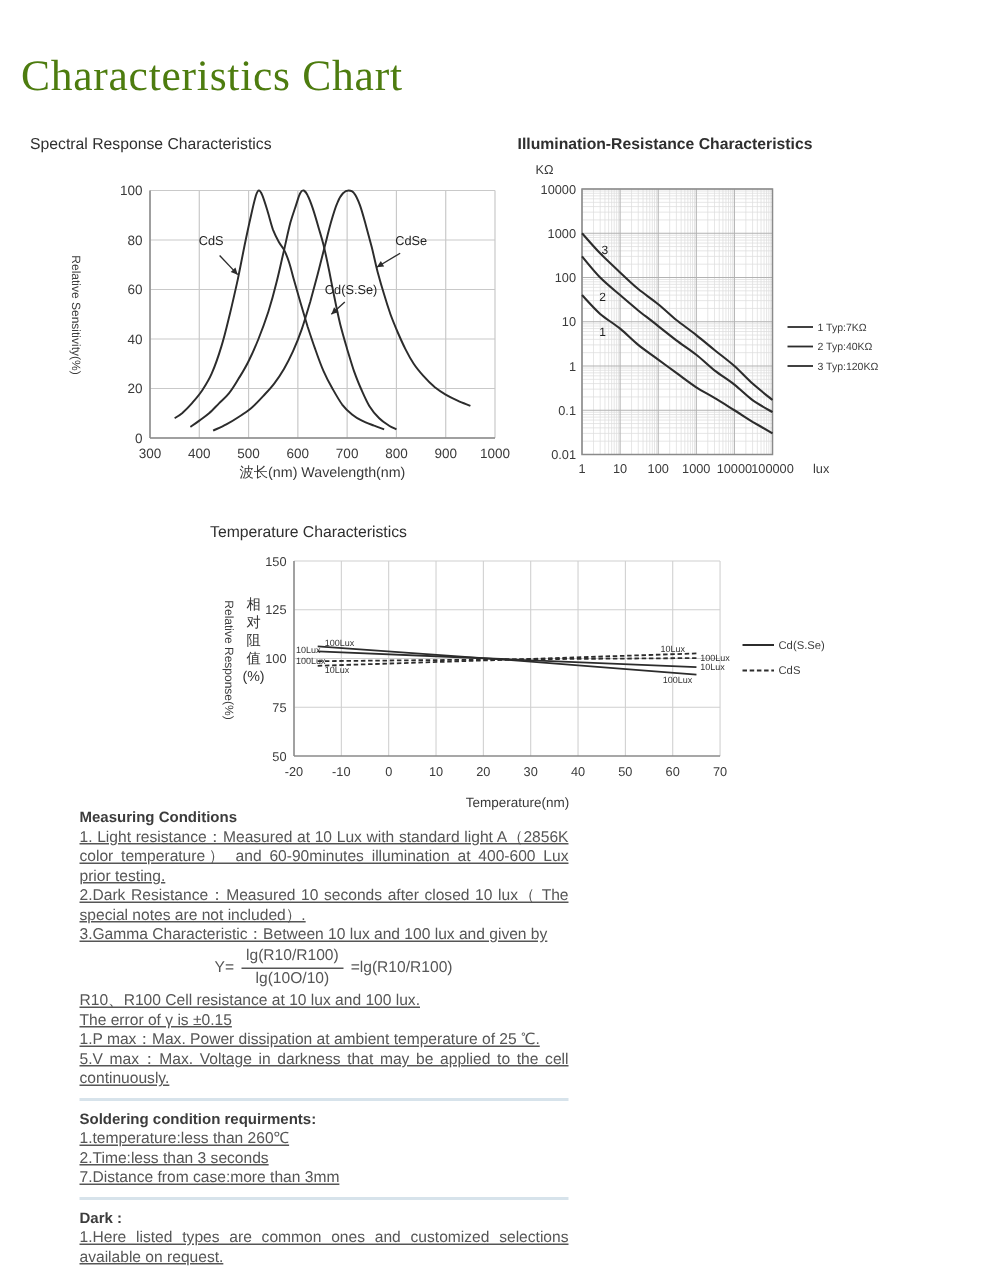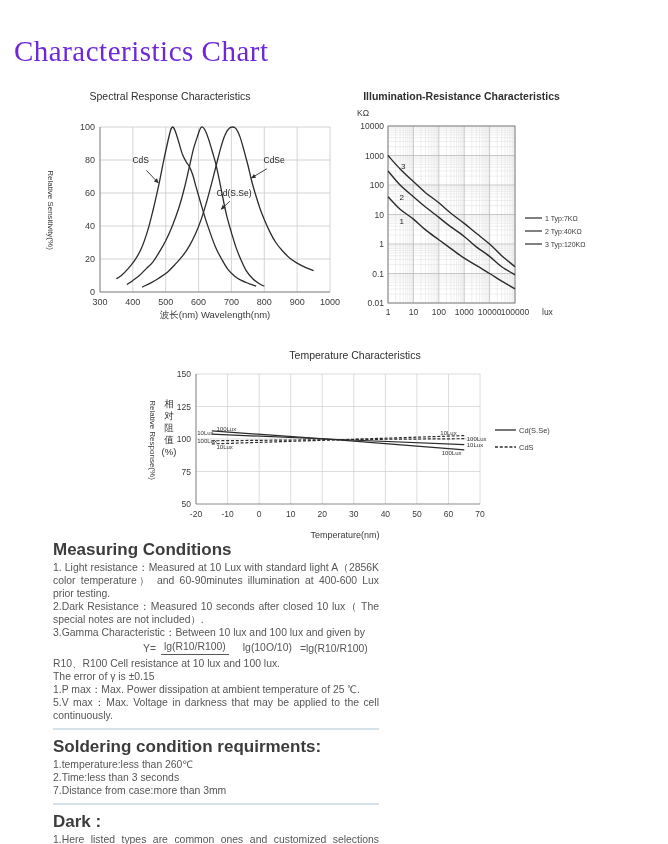--- a/index.html
+++ b/index.html
@@ -1,31 +1,31 @@
 <!DOCTYPE html>
 <html><head>
 <meta charset="utf-8">
 <style>
   html,body{margin:0;padding:0;background:#ffffff;}
   .page{position:relative;width:668px;height:844px;background:#fff;overflow:hidden;
         font-family:"Liberation Sans",sans-serif;color:#565656;}
   h1.doc-title{position:absolute;left:14px;top:37px;margin:0;
         font-family:"Liberation Serif",serif;font-weight:normal;
-        font-size:29px;color:#6d28d9;letter-spacing:0.5px;line-height:1;}
-  .chart-title{position:absolute;font-size:10.5px;color:#2f2f2f;text-align:center;}
+        font-size:29px;color:#4d7c0f;letter-spacing:0.5px;line-height:1;}
+  .chart-title{position:absolute;font-size:10.5px;color:#2f2f2f;}
   svg{position:absolute;overflow:visible;}
   svg text{font-family:"Liberation Sans",sans-serif;}
   .cn-ylabel{position:absolute;left:160px;top:398px;width:18px;text-align:center;
         font-size:9.5px;line-height:12px;color:#333;white-space:pre-line;}
   .text-sections{position:absolute;left:53px;top:540px;width:326px;}
-  .text-sections h2{font-size:17px;color:#3c3c3c;margin:0 0 1px 0;font-weight:bold;}
-  .text-sections p{margin:0;font-size:10.4px;line-height:13px;color:#565656;text-align:justify;}
+  .text-sections h2{font-size:10px;color:#3c3c3c;margin:0 0 1px 0;font-weight:bold;}
+  .text-sections p{margin:0;font-size:10.4px;line-height:13px;color:#565656;text-align:justify;text-decoration:underline;}
   .formula{display:flex;align-items:center;gap:5px;margin:2px 0 2px 90px;
         font-size:10.4px;color:#565656;}
-  .frac{display:inline-flex;flex-direction:row;text-align:center;line-height:12px;gap:11px;}
+  .frac{display:inline-flex;flex-direction:column;text-align:center;line-height:12px;}
   .frac .num{border-bottom:1px solid #565656;padding:0 3px 1px 3px;}
   .frac .den{padding:1px 3px 0 3px;}
   .divider{border:none;border-top:2px solid #d7e3eb;margin:6px 0 7px 0;height:0;}
 </style>
 </head>
 <body>
 
 <div class="page">
 
   <h1 class="doc-title">Characteristics Chart</h1>

